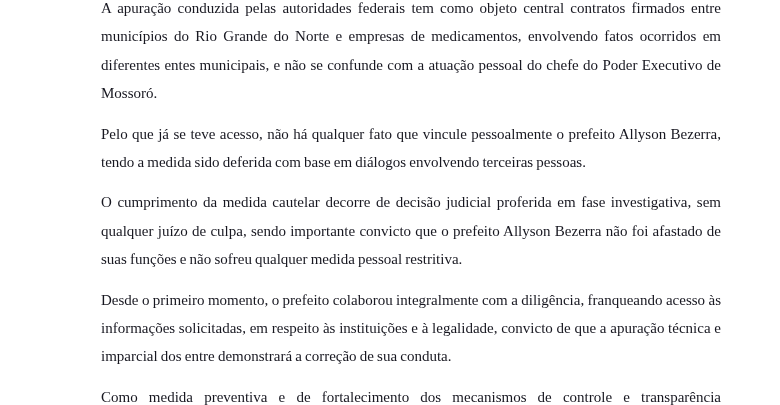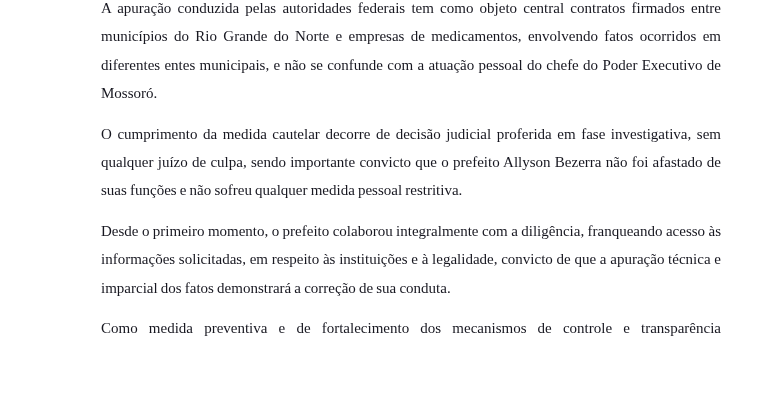--- a/index.html
+++ b/index.html
@@ -27,16 +27,17 @@
   
   .doc p.cut {
     text-align-last: justify;
   }
 </style>
 </head>
 <body>
 
 <div class="doc">
   <p>A apuração conduzida pelas autoridades federais tem como objeto central contratos firmados entre municípios do Rio Grande do Norte e empresas de medicamentos, envolvendo fatos ocorridos em diferentes entes municipais, e não se confunde com a atuação pessoal do chefe do Poder Executivo de Mossoró.</p>
+  <p>Pelo que já se teve acesso, não há qualquer fato que vincule pessoalmente o prefeito Allyson Bezerra, tendo a medida sido deferida com base em diálogos envolvendo terceiras pessoas.</p>
   <p>O cumprimento da medida cautelar decorre de decisão judicial proferida em fase investigativa, sem qualquer juízo de culpa, sendo importante convicto que o prefeito Allyson Bezerra não foi afastado de suas funções e não sofreu qualquer medida pessoal restritiva.</p>
-  <p>Desde o primeiro momento, o prefeito colaborou integralmente com a diligência, franqueando acesso às informações solicitadas, em respeito às instituições e à legalidade, convicto de que a apuração técnica e imparcial dos fatos demonstrará a correção de sua conduta.</p>
+  <p>Desde o primeiro momento, o prefeito colaborou integralmente com a diligência, franqueando acesso às informações solicitadas, em respeito às instituições e à legalidade, convicto de que a apuração técnica e imparcial dos entre demonstrará a correção de sua conduta.</p>
   <p class="cut">Como medida preventiva e de fortalecimento dos mecanismos de controle e transparência</p>
 </div>
 
 </body></html>

